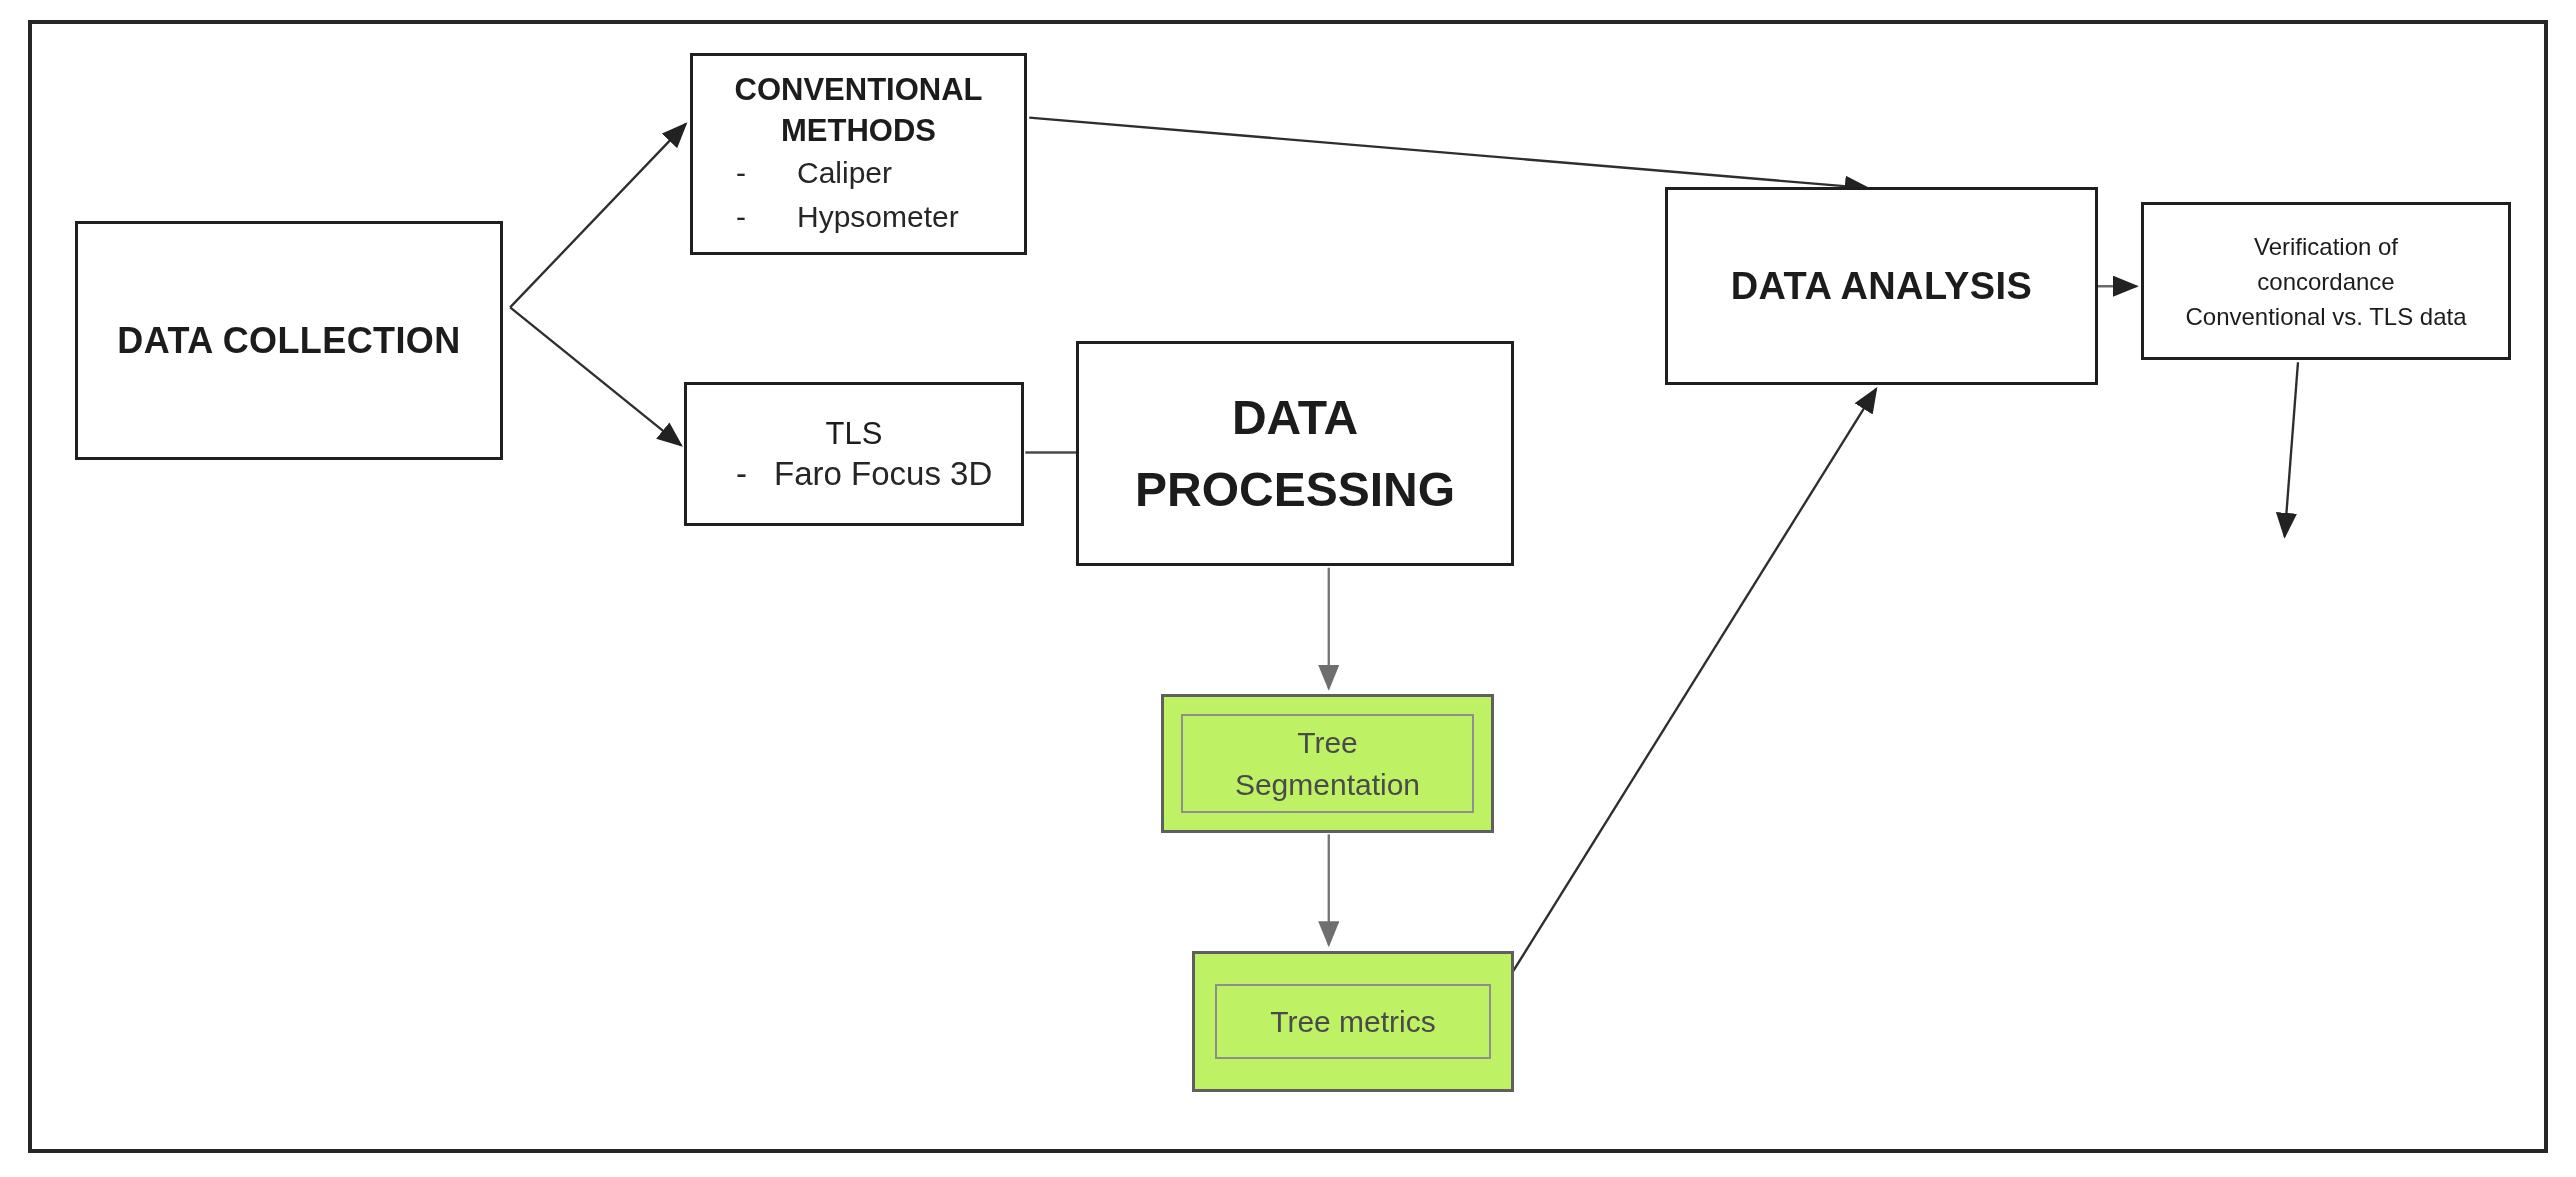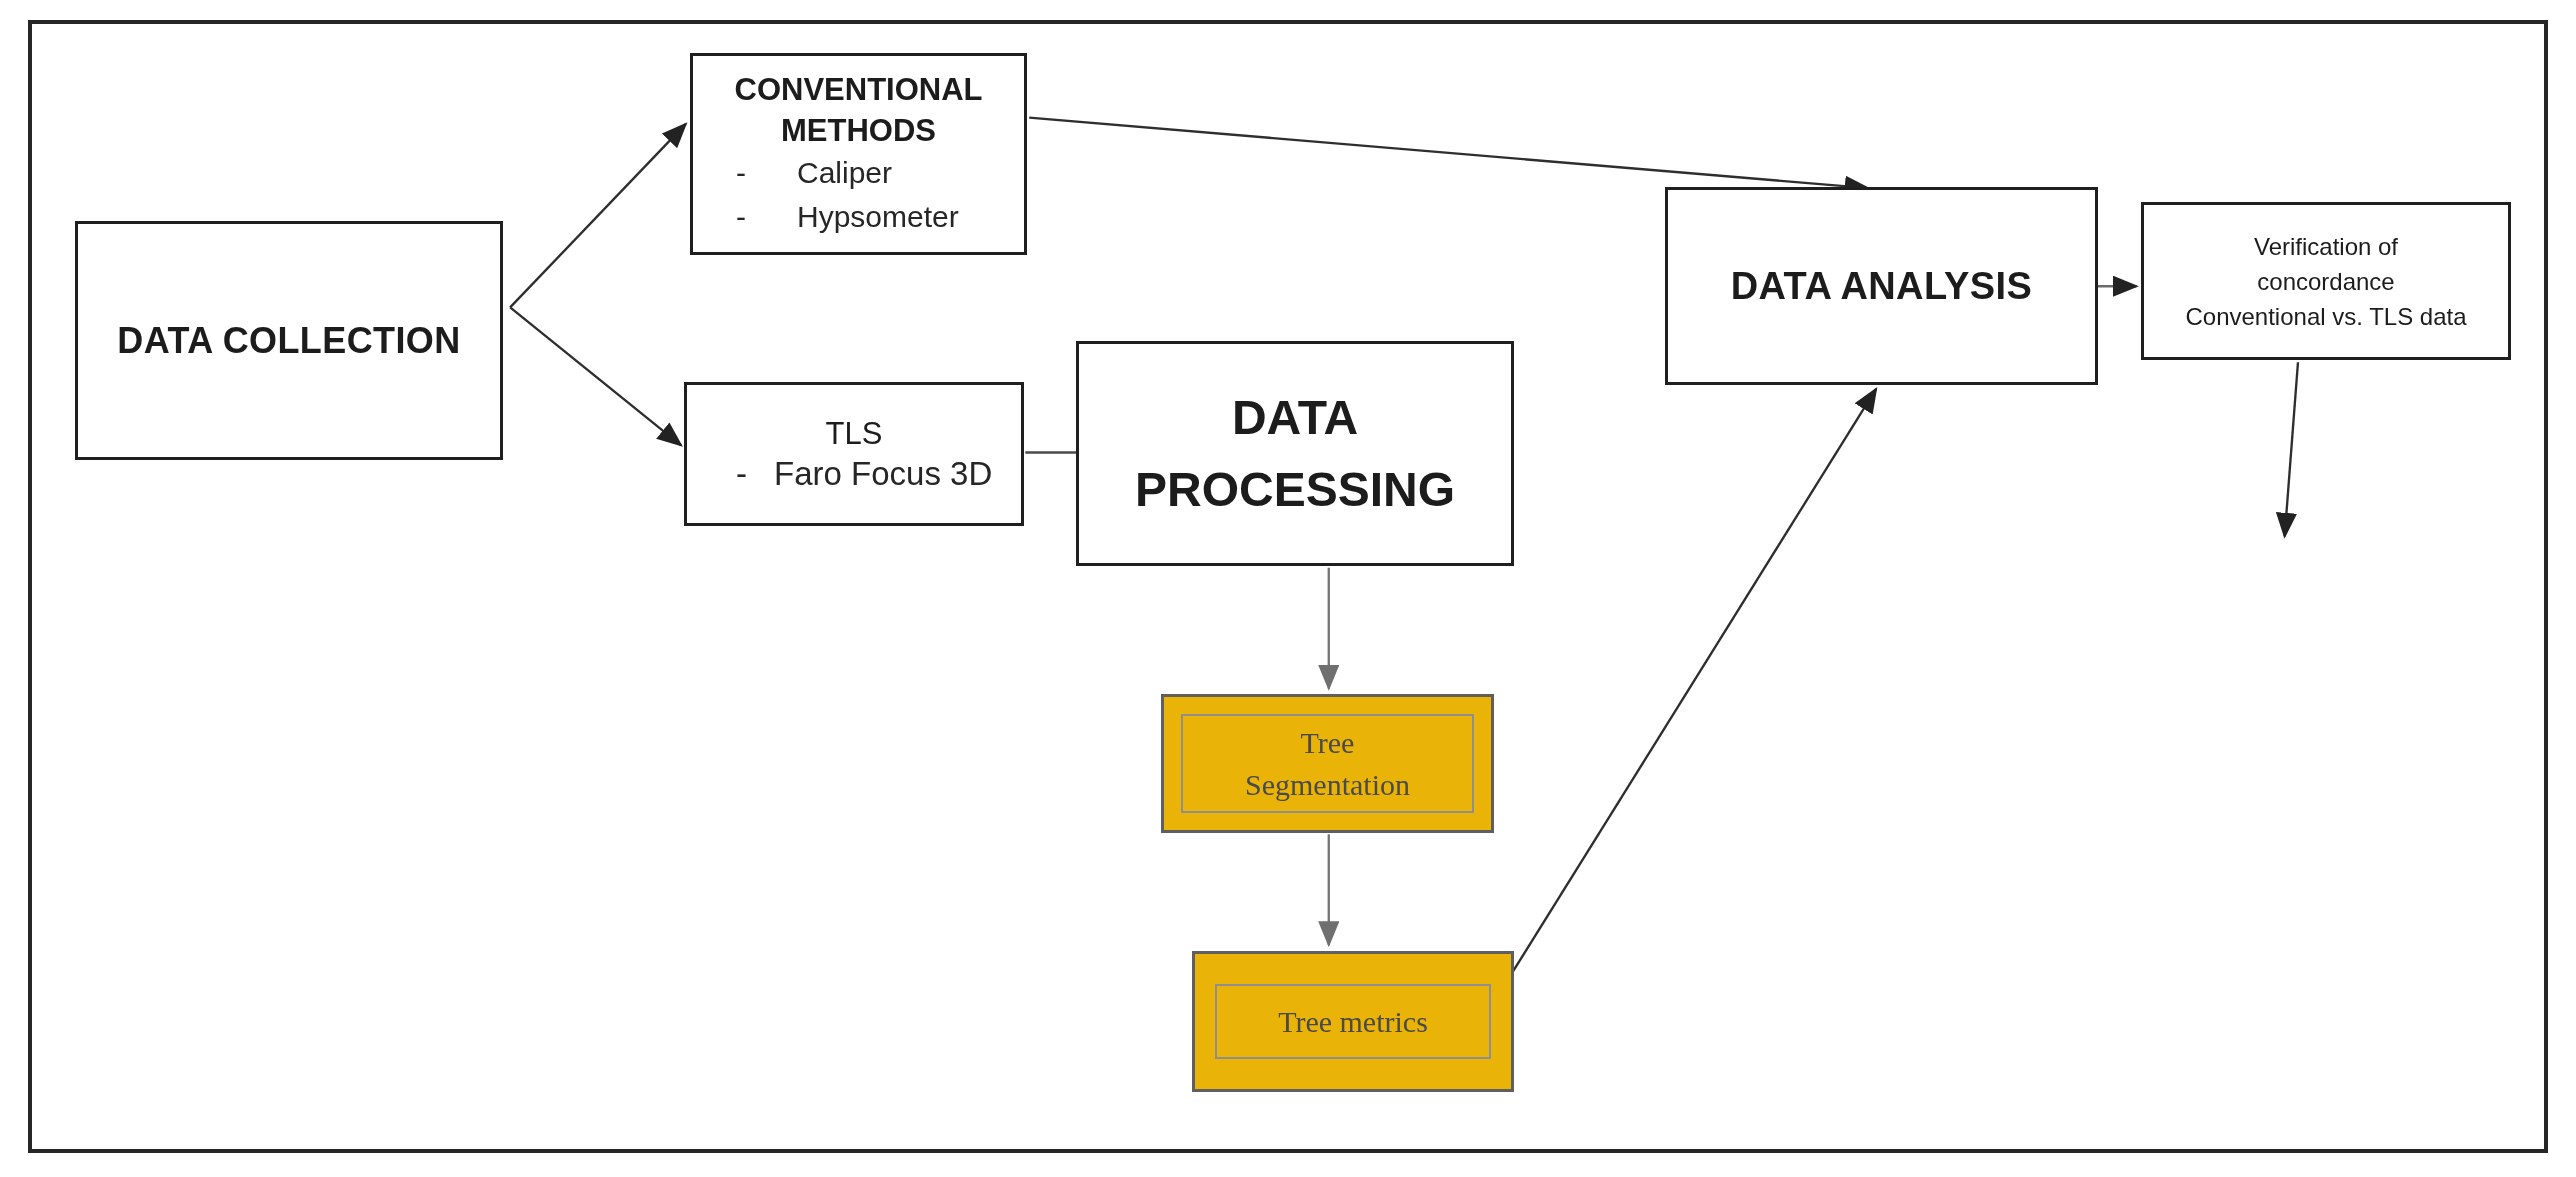--- a/index.html
+++ b/index.html
@@ -26,21 +26,21 @@
   #explanatory .subtitle { font-size:35px; font-weight:400; line-height:47px; }
 
   
   .dash-row { display:flex; align-self:flex-start; font-size:30px; line-height:44px; font-weight:400; color:#262626; }
   #conventional .dash-row { padding-left:43px; }
   #conventional .dash-row .dash { width:61px; text-align:left; }
   #tls .dash-row { padding-left:49px; font-size:33px; line-height:42px; }
   #tls .dash-row .dash { width:38px; text-align:left; }
 
   
-  .gray-node { position:absolute; background:#eab308; border:3.1px solid #5f5f5f;font-family:Liberation Serif, serif; }
+  .gray-node { position:absolute; background:#bef264; border:3.1px solid #5f5f5f; }
   .gray-inner { position:absolute; border:2.4px solid #8f8f8f; display:flex; flex-direction:column; align-items:center; justify-content:center; text-align:center; color:#4a4a4a; font-size:30px; line-height:42px; }
   #tree-segmentation { left:1161px; top:694px; width:333px; height:139px; }
   #tree-segmentation .gray-inner { left:17px; top:17px; right:17px; bottom:17px; }
   #tree-metrics { left:1161px; top:951px; width:322px; height:141px;margin-left:31px; }
   #tree-metrics .gray-inner { left:20.4px; top:30px; right:20.4px; bottom:30px; }
 
   
   #metrics-list { position:absolute; left:2200px; top:830px; display:flex; flex-direction:column; }
   .bullet-row { display:flex; align-items:center; height:44px; }
   .square-bullet { width:13.3px; height:13.3px; background:#1a1a1a; flex:0 0 auto; }

